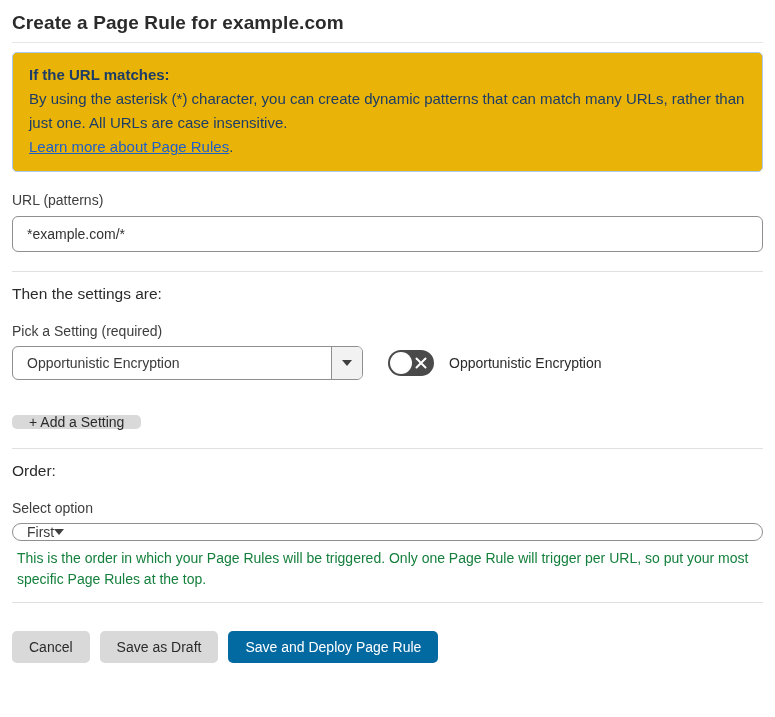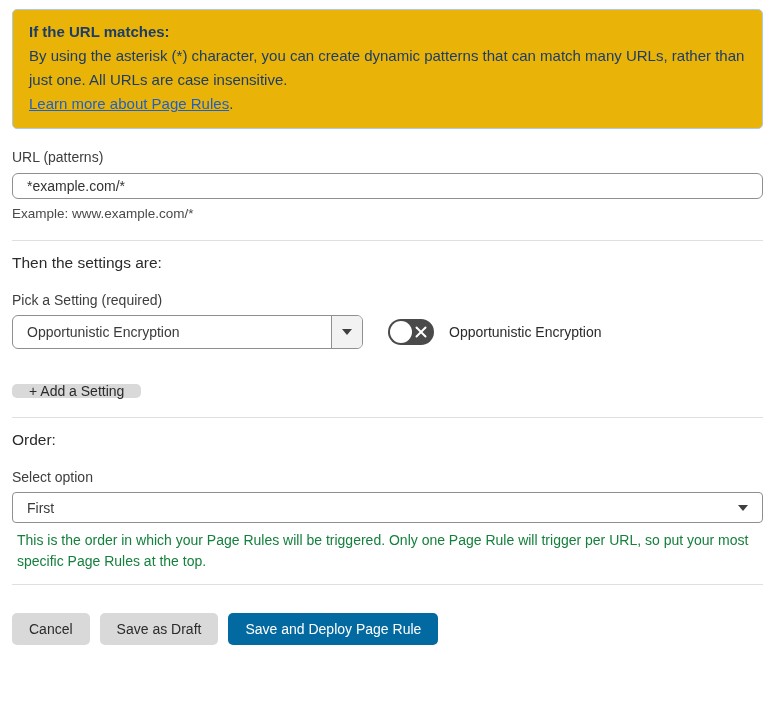--- a/index.html
+++ b/index.html
@@ -55,21 +55,21 @@
     margin-top: 7px;
     font-size: 13.5px;
     color: #4a4a4a;
   }
 
   
   .url-input {
     display: block;
     margin-top: 8px;
     width: 100%;
-    height: 26px;
+    height: 36px;
     border: 1px solid #8f8f8f;
     border-radius: 6px;
     padding: 0 14px;
     font-family: "Liberation Sans", sans-serif;
     font-size: 14px;
     color: #333333;
     background: #ffffff;
     outline: none;
   }
 
@@ -175,26 +175,25 @@
     padding: 0 17px;
   }
   .btn-gray { background: #d9d9d9; color: #2b2b2b; }
   .btn-blue { background: #0369a1; color: #ffffff; }
   .add-setting-btn { margin-top: 35px; height: 14px; }
 
   
   .order-select {
     margin-top: 7px;
     width: 100%;
-    height: 31px;
+    height: 18px;
     border: 1px solid #8f8f8f;
-    border-radius: 4px;
-    display: flex;
-    align-items: center;
-    justify-content: space-between;
+    border-radius: 14px;
+    display: flex;
+    align-items: center;
     padding: 0 14px;
     font-size: 14px;
     color: #3a3a3a;
     background: #ffffff;
     cursor: pointer;
   }
   .order-help {
     margin: 7px 5px 0;
     font-size: 14px;
     line-height: 21px;
@@ -209,32 +208,32 @@
     margin-top: 28px;
     display: flex;
     gap: 10px;
   }
 </style>
 </head>
 <body>
 
 <div class="page">
 
+  <h1 class="page-title">Create a Page Rule for example.com</h1>
 
   <div class="info-box">
     <div class="info-heading">If the URL matches:</div>
     <div class="info-body">By using the asterisk (*) character, you can create dynamic patterns that can match many URLs, rather than just one. All URLs are case insensitive.</div>
     <div>
       <a class="info-link">Learn more about Page Rules</a><span class="info-link-suffix">.</span>
     </div>
   </div>
 
   <label class="field-label">URL (patterns)</label>
   <input class="url-input" type="text" value="*example.com/*" style="">
-  <div class="helper-text">Example: www.example.com/*</div>
 
   <hr class="section-divider">
 
   <h2 class="section-heading">Then the settings are:</h2>
 
   <label class="field-label">Pick a Setting (required)</label>
 
   <div class="setting-row">
     <div class="setting-select">
       <span class="select-value">Opportunistic Encryption</span>

